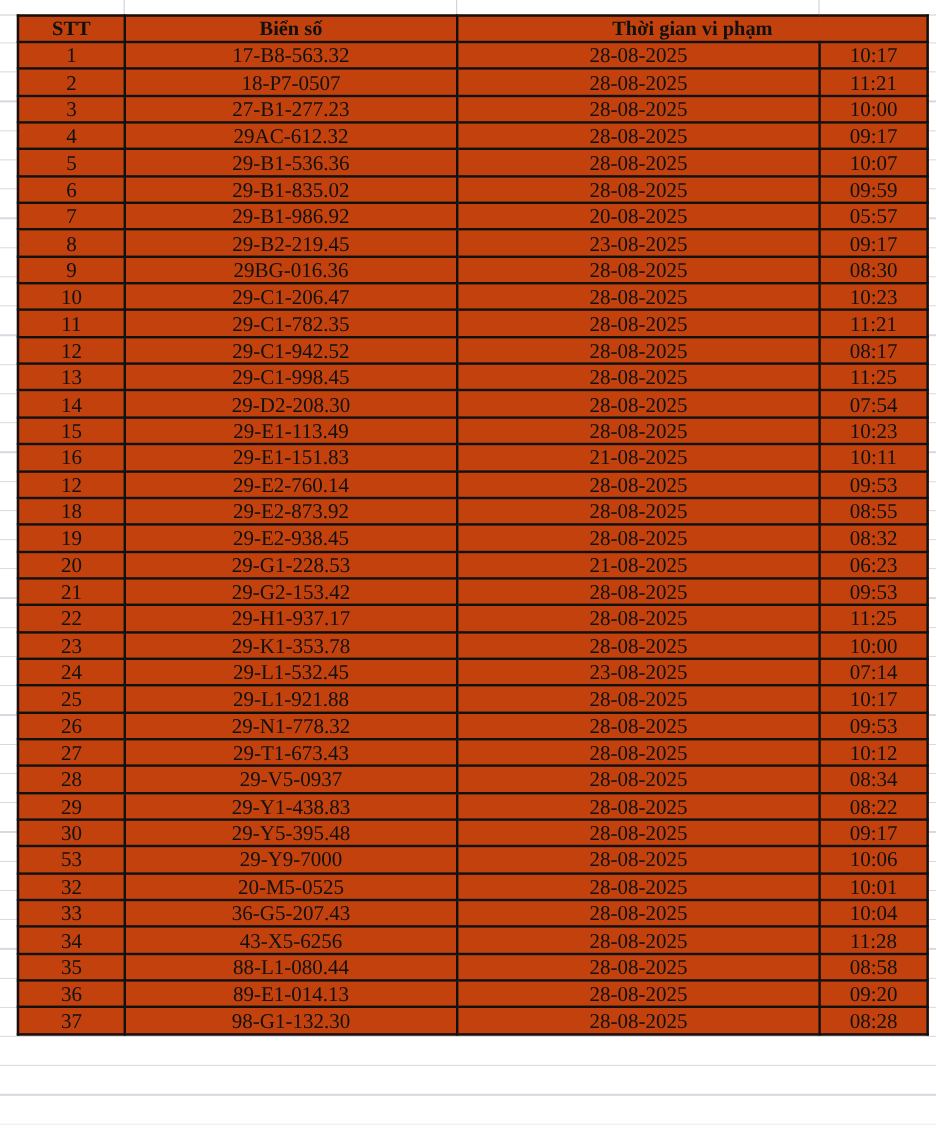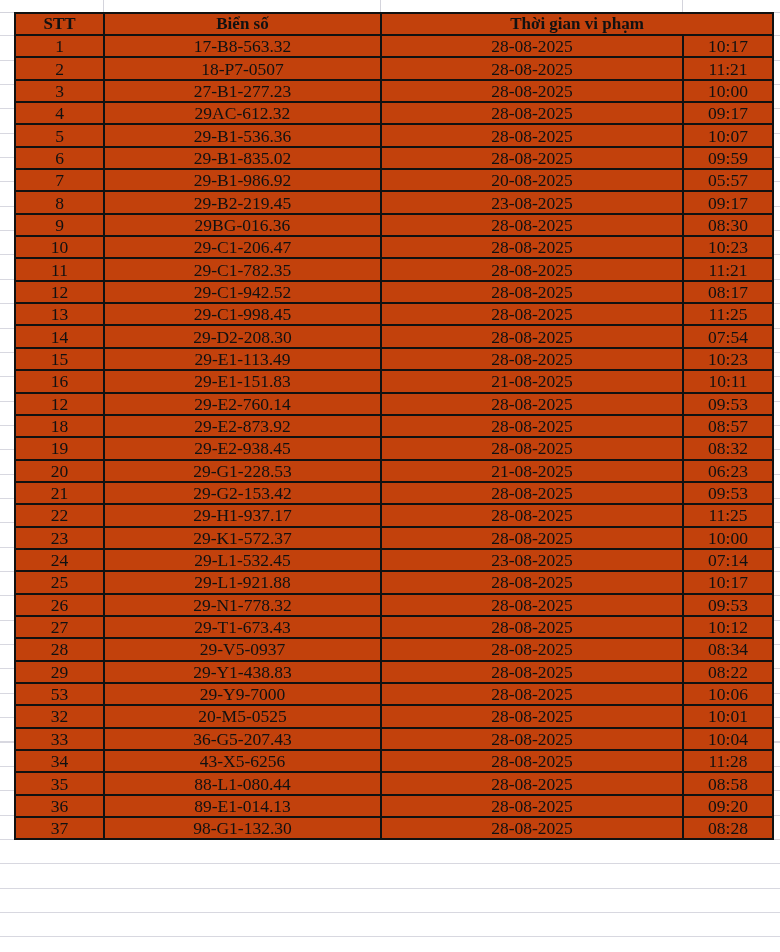--- a/index.html
+++ b/index.html
@@ -202,21 +202,21 @@
       <tr>
         <td>12</td>
         <td>29-E2-760.14</td>
         <td>28-08-2025</td>
         <td>09:53</td>
       </tr>
       <tr>
         <td>18</td>
         <td>29-E2-873.92</td>
         <td>28-08-2025</td>
-        <td>08:57</td>
+        <td>08:55</td>
       </tr>
       <tr>
         <td>19</td>
         <td>29-E2-938.45</td>
         <td>28-08-2025</td>
         <td>08:32</td>
       </tr>
       <tr>
         <td>20</td>
         <td>29-G1-228.53</td>
@@ -230,21 +230,21 @@
         <td>09:53</td>
       </tr>
       <tr>
         <td>22</td>
         <td>29-H1-937.17</td>
         <td>28-08-2025</td>
         <td>11:25</td>
       </tr>
       <tr>
         <td>23</td>
-        <td>29-K1-572.37</td>
+        <td>29-K1-353.78</td>
         <td>28-08-2025</td>
         <td>10:00</td>
       </tr>
       <tr>
         <td>24</td>
         <td>29-L1-532.45</td>
         <td>23-08-2025</td>
         <td>07:14</td>
       </tr>
       <tr>
@@ -271,20 +271,26 @@
         <td>28-08-2025</td>
         <td>08:34</td>
       </tr>
       <tr>
         <td>29</td>
         <td>29-Y1-438.83</td>
         <td>28-08-2025</td>
         <td>08:22</td>
       </tr>
       <tr>
+        <td>30</td>
+        <td>29-Y5-395.48</td>
+        <td>28-08-2025</td>
+        <td>09:17</td>
+      </tr>
+      <tr>
         <td>53</td>
         <td>29-Y9-7000</td>
         <td>28-08-2025</td>
         <td>10:06</td>
       </tr>
       <tr>
         <td>32</td>
         <td>20-M5-0525</td>
         <td>28-08-2025</td>
         <td>10:01</td>

